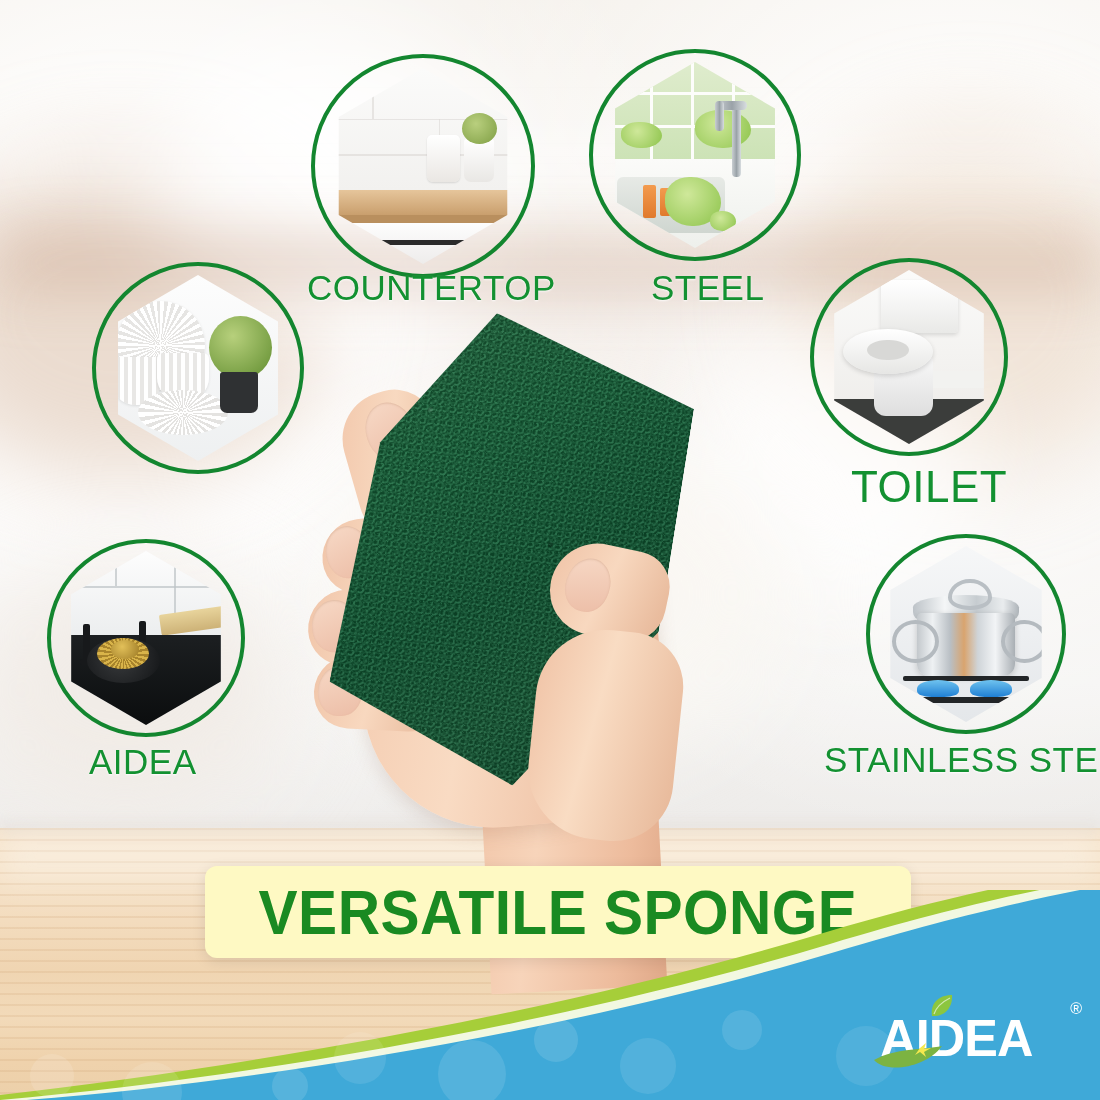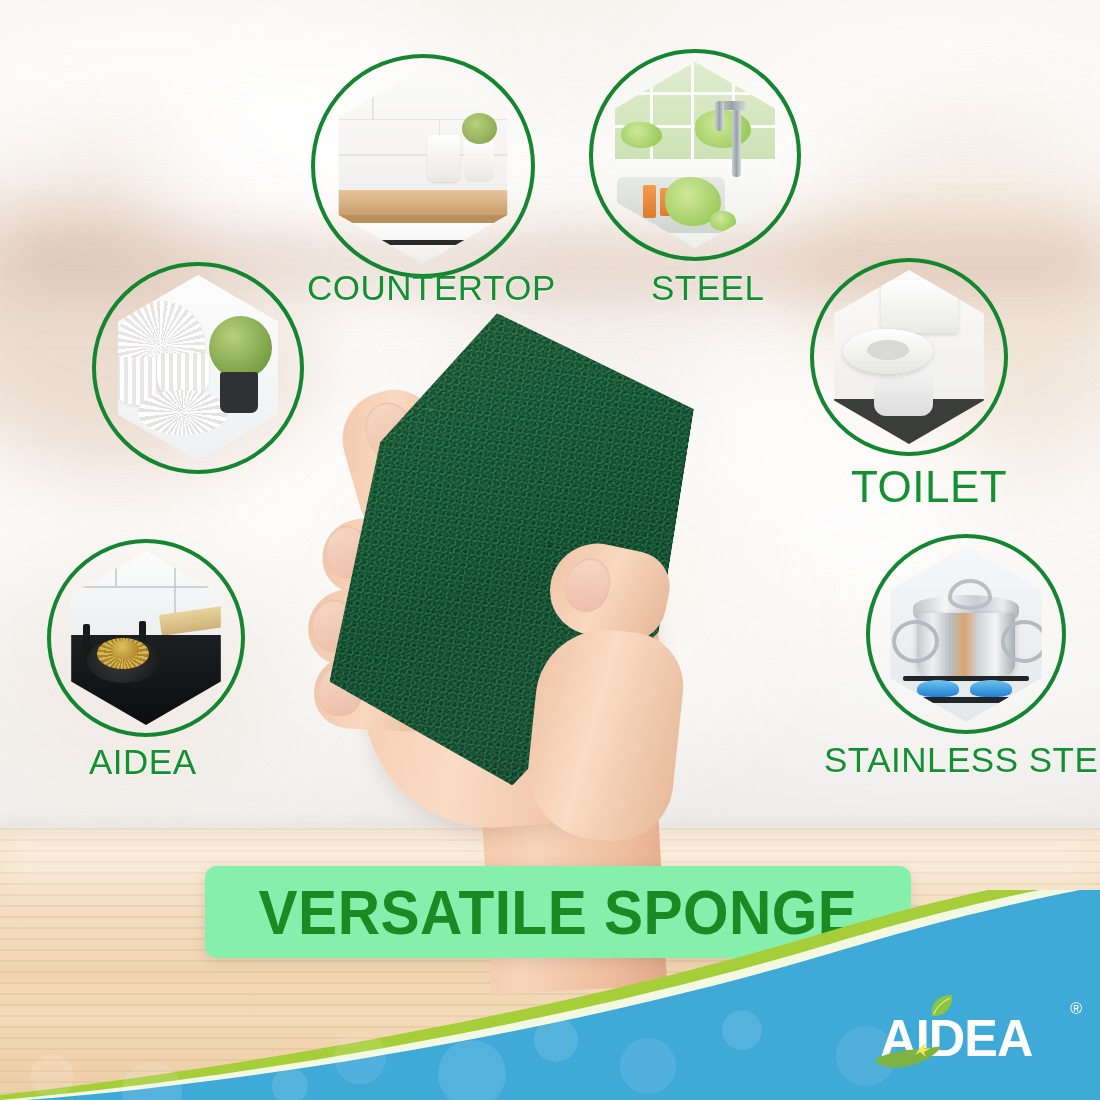--- a/index.html
+++ b/index.html
@@ -155,21 +155,21 @@
     border-radius:4px;
     clip-path:polygon(34% 0%,100% 16%,100% 64%,62% 100%,0% 82%,4% 30%);
     box-shadow:0 10px 26px rgba(0,0,0,.22);}
   .sponge-yellow{position:absolute;left:296px;top:250px;width:54px;height:180px;
     transform:rotate(6deg) skewY(-10deg);border-radius:4px;
     background:linear-gradient(90deg,#e8d86a,#f3e88c 45%,#d9c851);
     clip-path:polygon(0 0,100% 14%,100% 80%,0 100%);}
 
   
   .banner{position:absolute;left:205px;top:866px;width:706px;height:92px;
-    background:#86efac;border-radius:12px;box-shadow:0 3px 14px rgba(0,0,0,.10);
+    background:#fef9c3;border-radius:12px;box-shadow:0 3px 14px rgba(0,0,0,.10);
     display:flex;align-items:center;justify-content:center;}
   .banner-text{color:#1a8a22;font-weight:bold;font-size:63px;line-height:1;
     letter-spacing:.5px;transform:scaleX(.93);white-space:nowrap;
     font-family:"Liberation Sans",sans-serif;}
 
   
   .swoosh{position:absolute;left:0;right:0;bottom:0;height:210px;}
 
   
   .logo{position:absolute;left:878px;top:1004px;width:200px;height:76px;}

